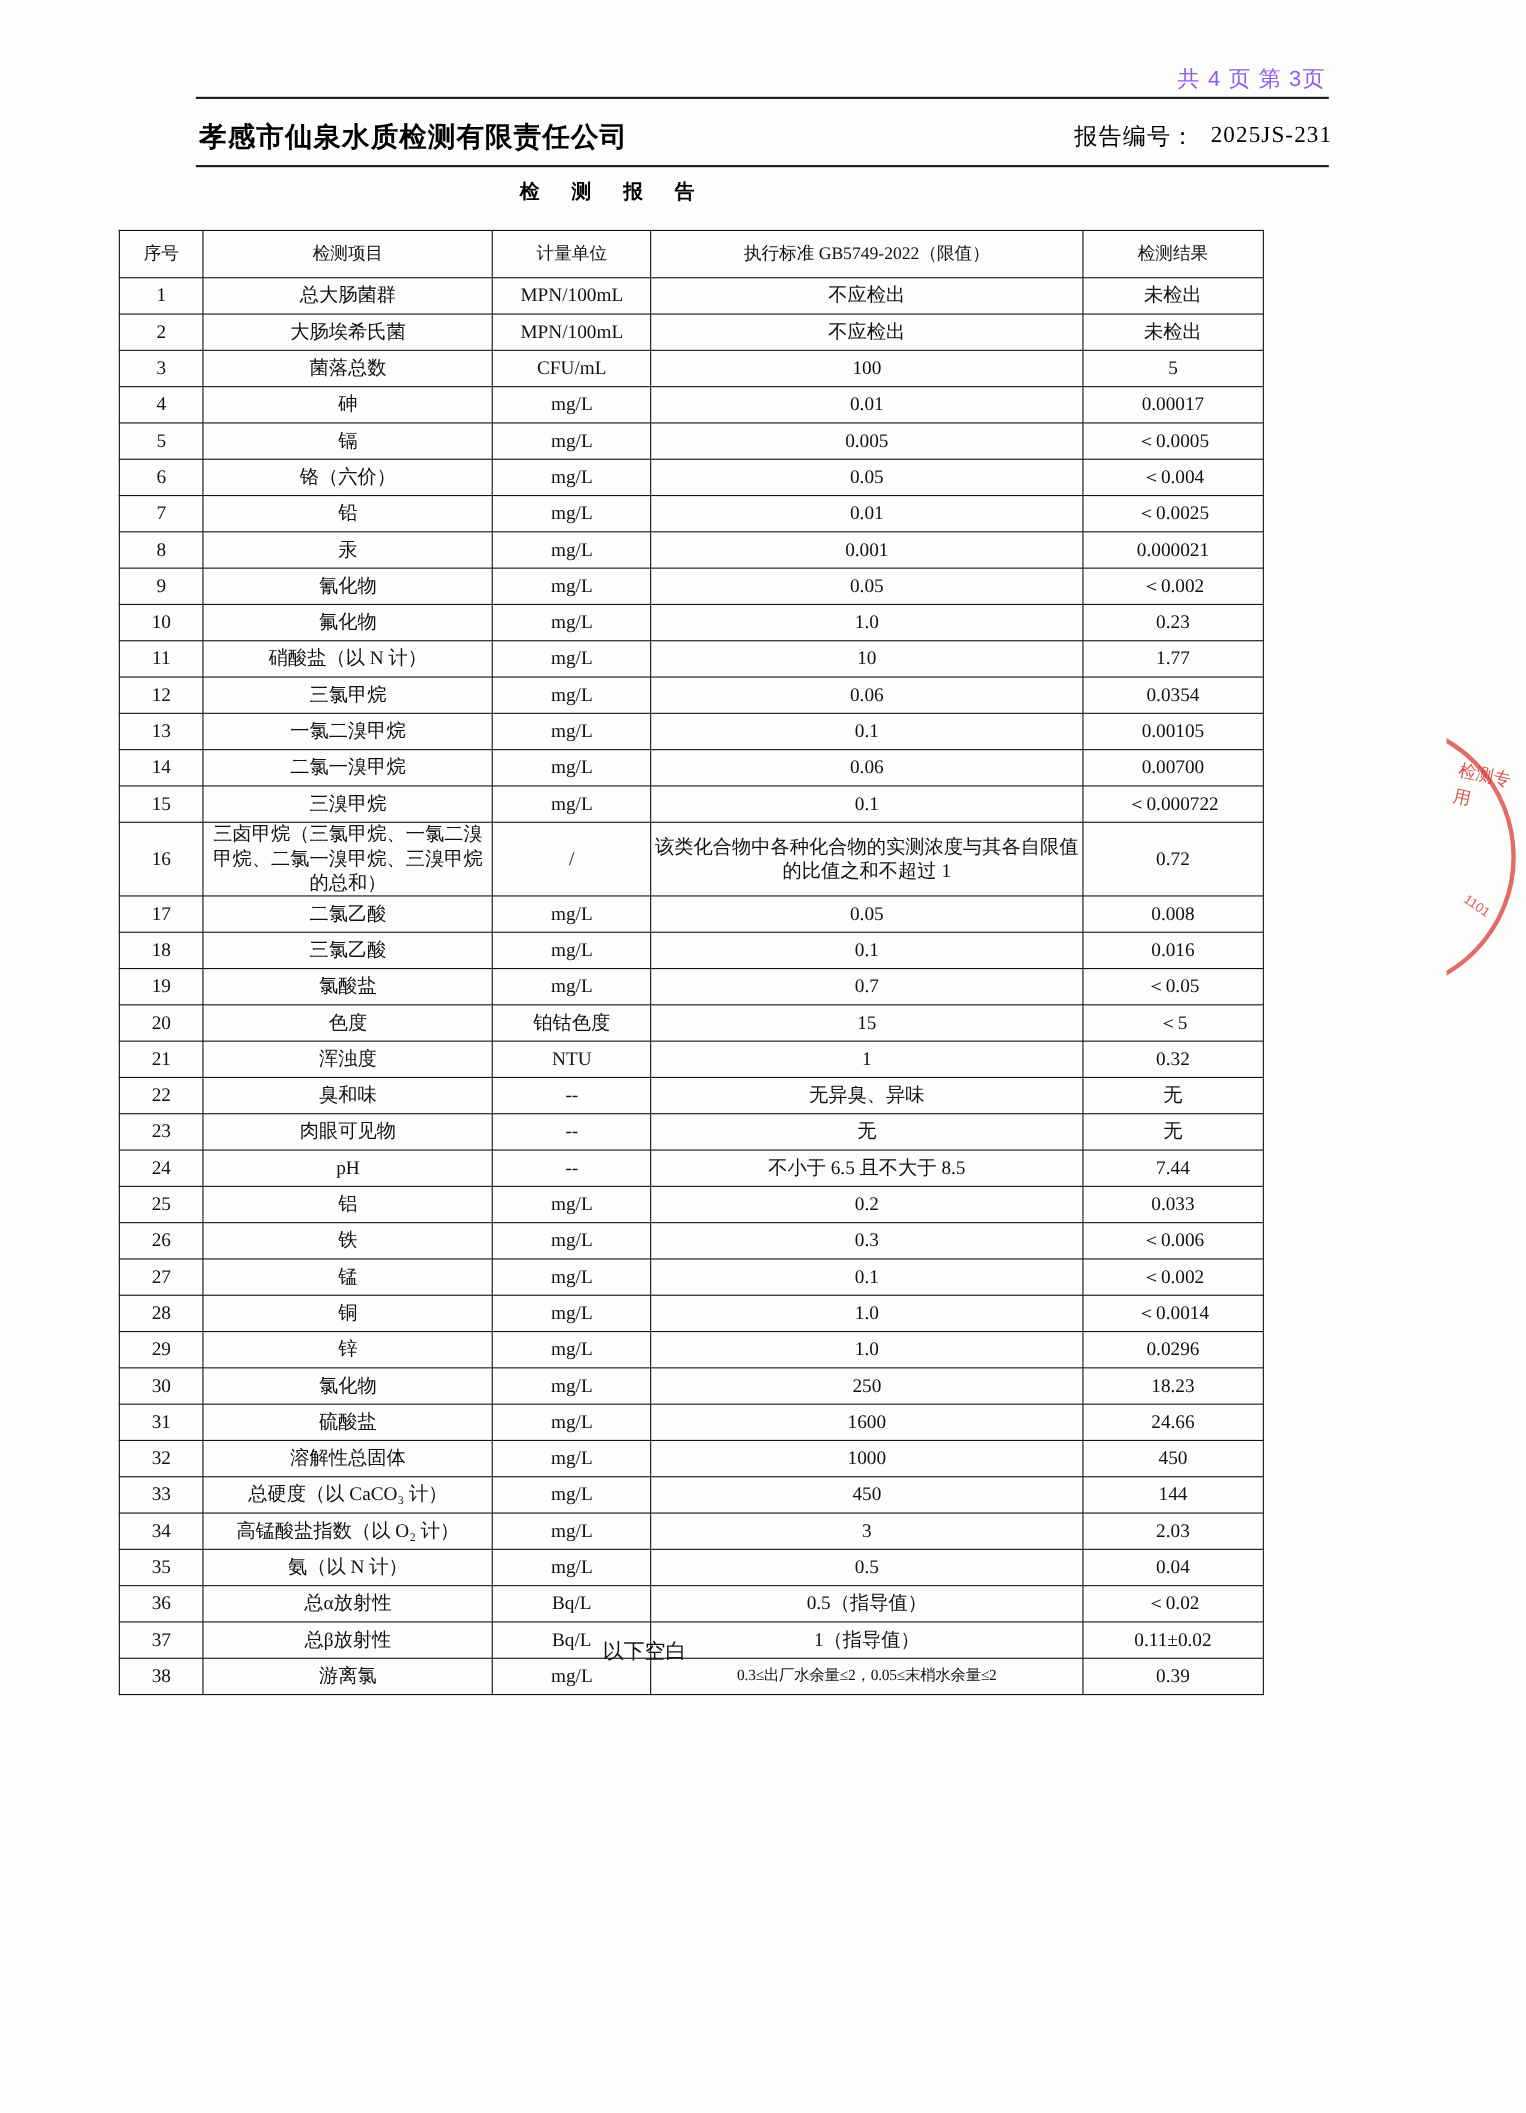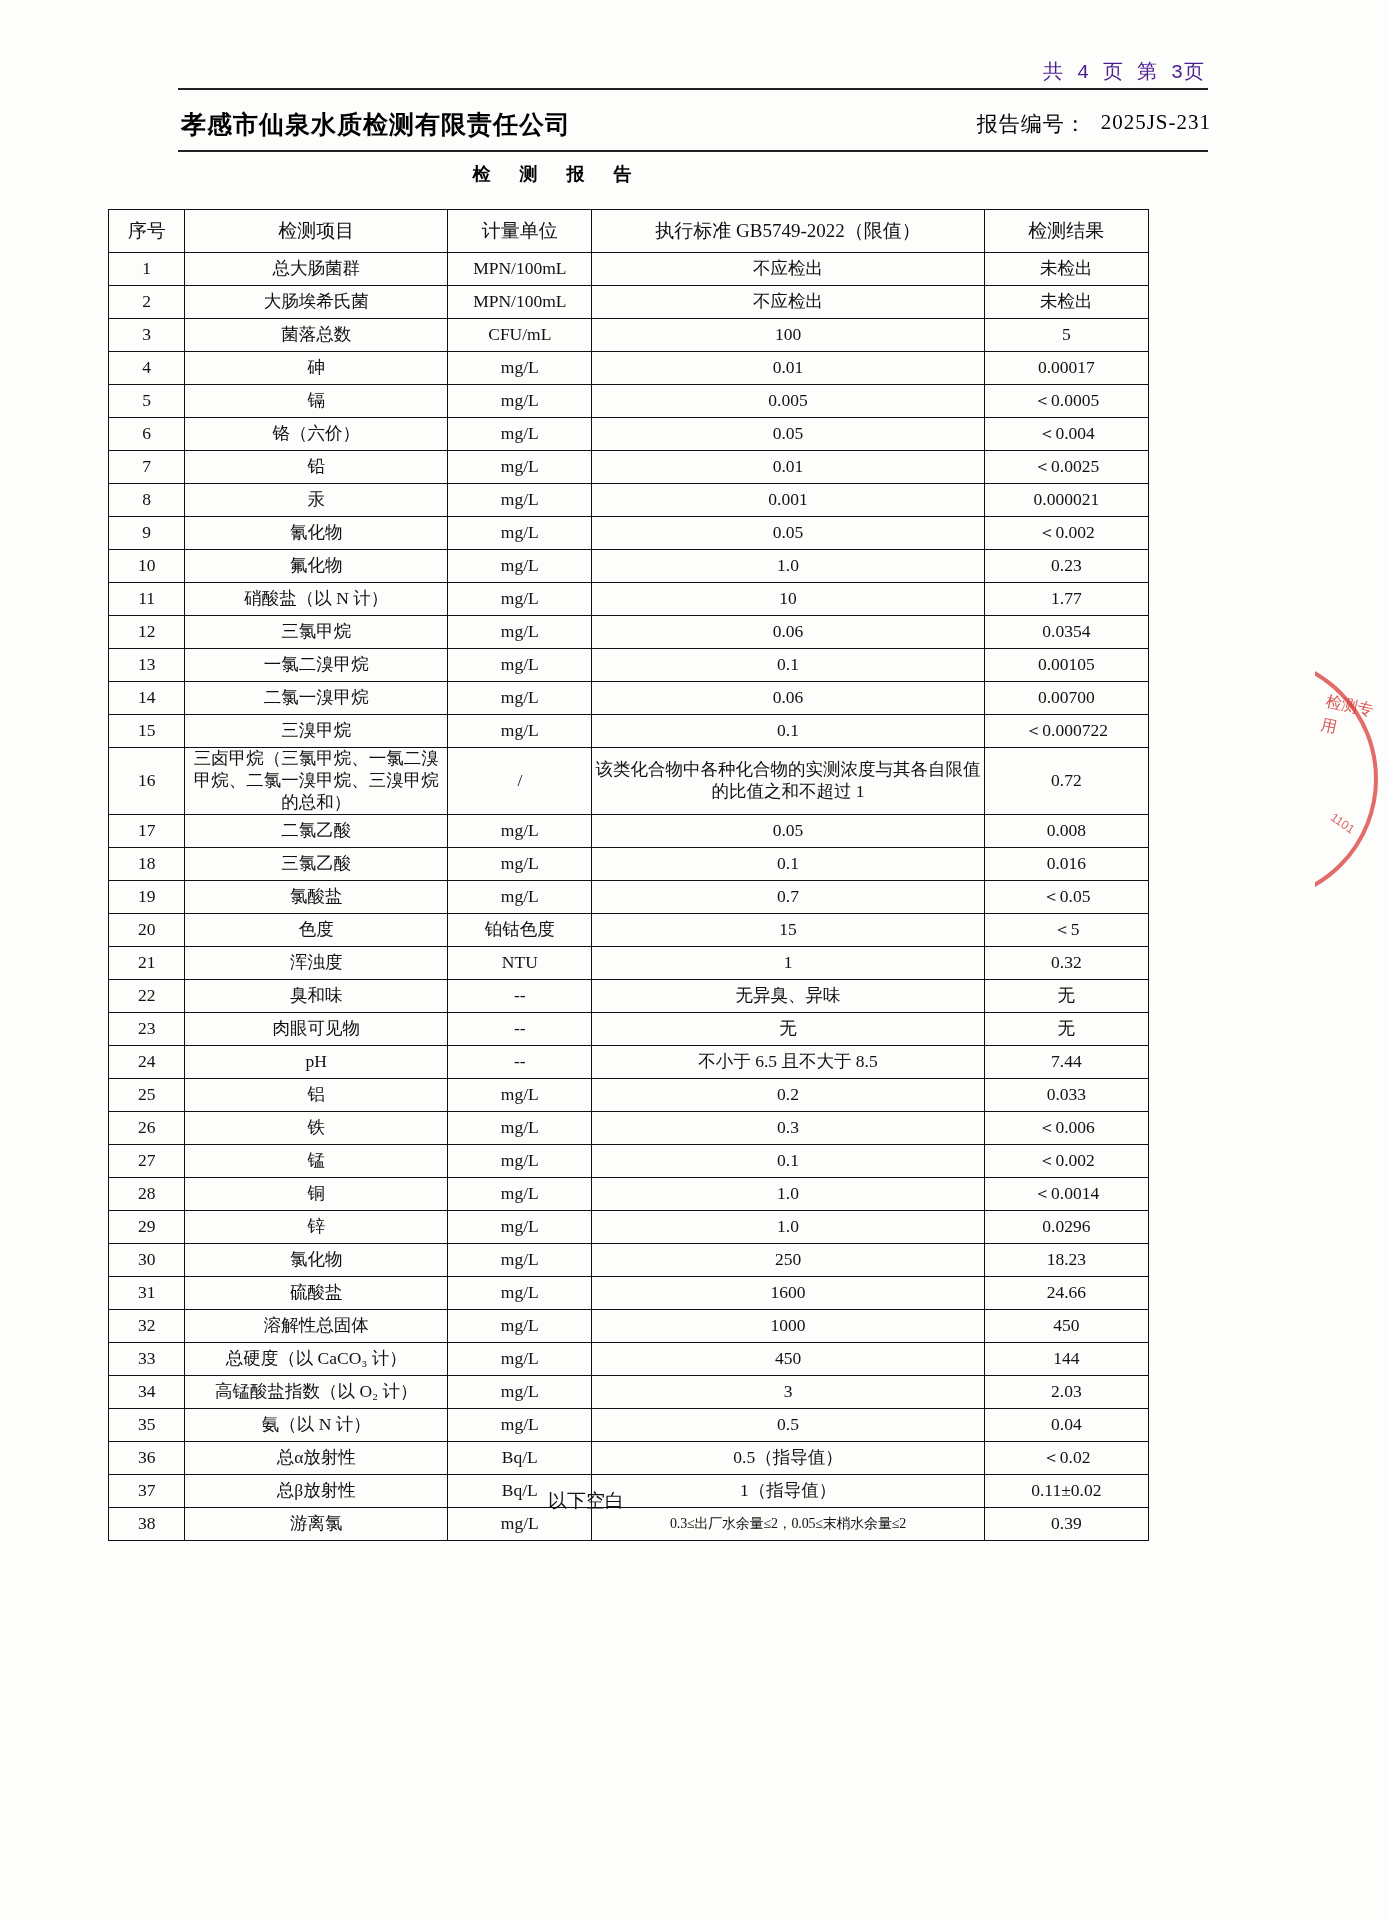--- a/index.html
+++ b/index.html
@@ -21,22 +21,22 @@
     width: 1387px;
     height: 1921px;
     background: #fdfdfb;
   }
   .page-number {
     position: absolute;
     right: 182px;
     top: 58px;
     font-size: 20px;
     letter-spacing: 1px;
-    font-family: Liberation Mono, monospace;
-    color: #4c1d95;
+    font-family: Liberation Sans, sans-serif;
+    color: #8b5cf6;
   }
   .rule-top {
     position: absolute;
     left: 178px;
     top: 88px;
     width: 1030px;
     height: 2px;
     background: #222;
   }
   .header-row {
@@ -98,21 +98,21 @@
     text-align: center;
     vertical-align: middle;
     padding: 0;
     height: 32px;
     font-weight: normal;
     color: #111;
     line-height: 1.25;
   }
   table.report thead td {
     height: 42px;
-    font-size: 19px;
+    font-size: 16px;
   }
   col.c-idx  { width: 72px; }
   col.c-item { width: 248px; }
   col.c-unit { width: 136px; }
   col.c-std  { width: 370px; }
   col.c-res  { width: 155px; }
   .cell-multiline {
     padding: 6px 14px;
     line-height: 1.55;
     height: auto;

